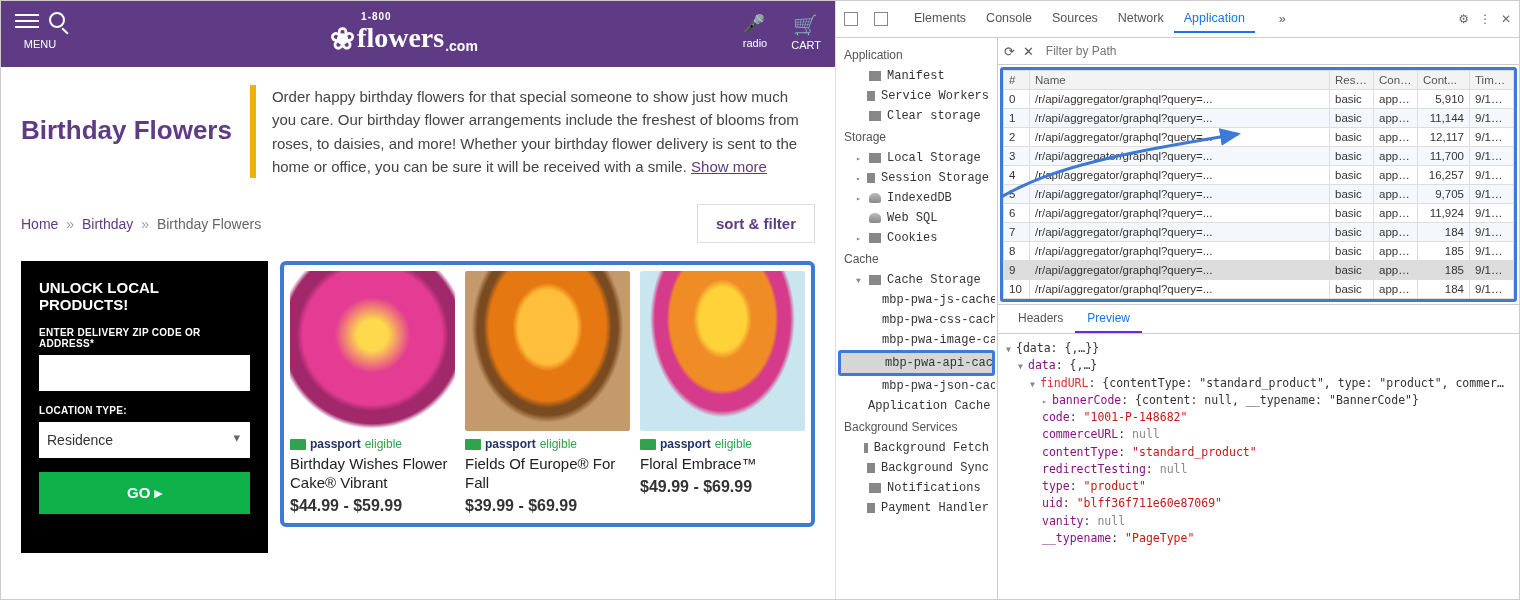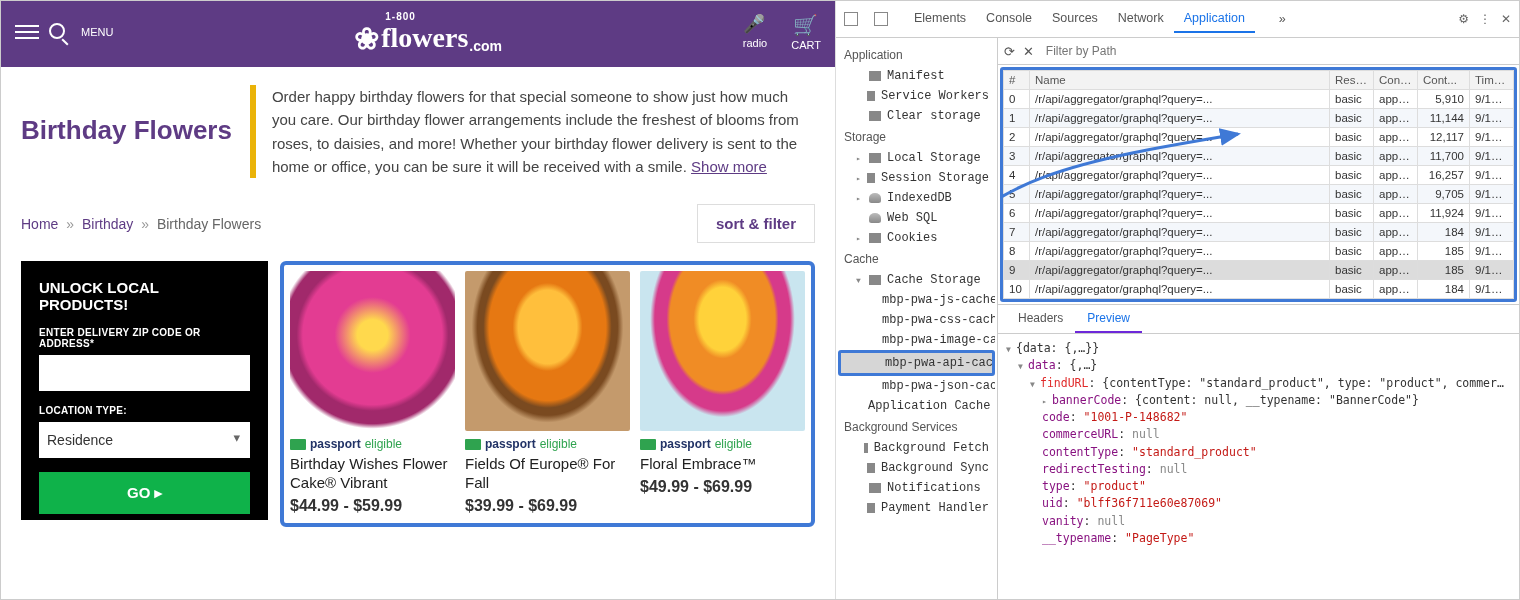--- a/index.html
+++ b/index.html
@@ -3,21 +3,21 @@
 <meta charset="utf-8">
 <style>
   * { box-sizing: border-box; margin: 0; padding: 0; }
   body { font-family: Arial, Helvetica, sans-serif; font-size: 13px; color: #333; width: 1520px; height: 600px; overflow: hidden; background: #fff; }
   .wrap { display: flex; width: 1520px; height: 600px; border: 1px solid #ccc; }
 
   
   .site { width: 835px; height: 100%; display: flex; flex-direction: column; border-right: 1px solid #ddd; }
   .topbar { background: #5e3b84; color: #fff; display: flex; align-items: center; justify-content: space-between; padding: 4px 14px 8px; height: 66px; min-height:66px; }
   .topbar .grp { display: flex; flex-direction: column; align-items: center; font-size: 11px; gap: 2px; cursor:pointer; }
-  .topbar .menu { display:flex; flex-direction:row; align-items:center; gap:16px;}
+  .topbar .menu { display:flex; flex-direction:column; align-items:center; gap:10px;}
   .menu .burger { width:24px; height:2px; background:#fff; position:relative; }
   .menu .burger::before, .menu .burger::after { content:""; position:absolute; left:0; width:24px; height:2px; background:#fff;}
   .menu .burger::before { top:-6px;} .menu .burger::after { top:6px;}
   .menu .lens { width:16px; height:16px; border:2px solid #fff; border-radius:50%; position:relative; margin-left:8px; margin-top:-2px;}
   .menu .lens::after{content:"";position:absolute;right:-6px;bottom:-6px;width:8px;height:2px;background:#fff;transform:rotate(45deg);}
   .menu-row{display:flex;align-items:center;gap:2px;}
   .logo { display:flex; align-items:flex-end; gap:2px; font-weight:bold; }
   .logo-flower { font-size: 30px; line-height: 1; }
   .logo-text { font-family: Georgia, serif; font-size: 28px; }
   .logo-sub { font-size:14px; margin-left:1px; }
@@ -30,21 +30,21 @@
   .desc a { color:#5e3b84; text-decoration:underline; cursor:pointer;}
 
   .breadsort { display:flex; justify-content:space-between; align-items:center; margin-top:26px;}
   .crumbs { font-size:14px; color:#5e3b84;}
   .crumbs a { color:#5e3b84; text-decoration:none; cursor:pointer;}
   .crumbs .sep { color:#999; margin:0 4px;}
   .crumbs .cur { color:#666;}
   .sortbtn { border:1px solid #ddd; padding:10px 18px; color:#5e3b84; font-weight:bold; font-size:15px; background:#fff; cursor:pointer;}
 
   .lower { display:flex; gap:12px; margin-top:18px; align-items:flex-start; }
-  .zipbox { background:#000; color:#fff; width:280px; padding:18px 18px 6px; }
+  .zipbox { background:#000; color:#fff; width:280px; padding:18px 18px 39px; }
   .zipbox .ttl { font-weight:bold; font-size:15px; margin-bottom:14px;}
   .zipbox label { font-size:10px; font-weight:bold; letter-spacing:.3px; display:block; margin-bottom:6px;}
   .zipbox input, .zipbox select { width:100%; height:36px; border:none; padding:0 8px; font-size:14px; margin-bottom:14px; background:#fff; color:#333;}
   .zipbox select { appearance:none; }
   .selectwrap { position:relative; width:100%; }
   .selectwrap::after { content:"▾"; position:absolute; right:10px; top:8px; color:#666; pointer-events:none;}
   .gobtn { width:100%; height:42px; background:#0fb24a; color:#fff; border:none; font-weight:bold; font-size:15px; cursor:pointer;}
 
   .products { flex:1; display:flex; gap:10px; border:4px solid #3f79d6; border-radius:6px; padding:6px 6px 8px; position:relative;}
   .card { width:165px;}

